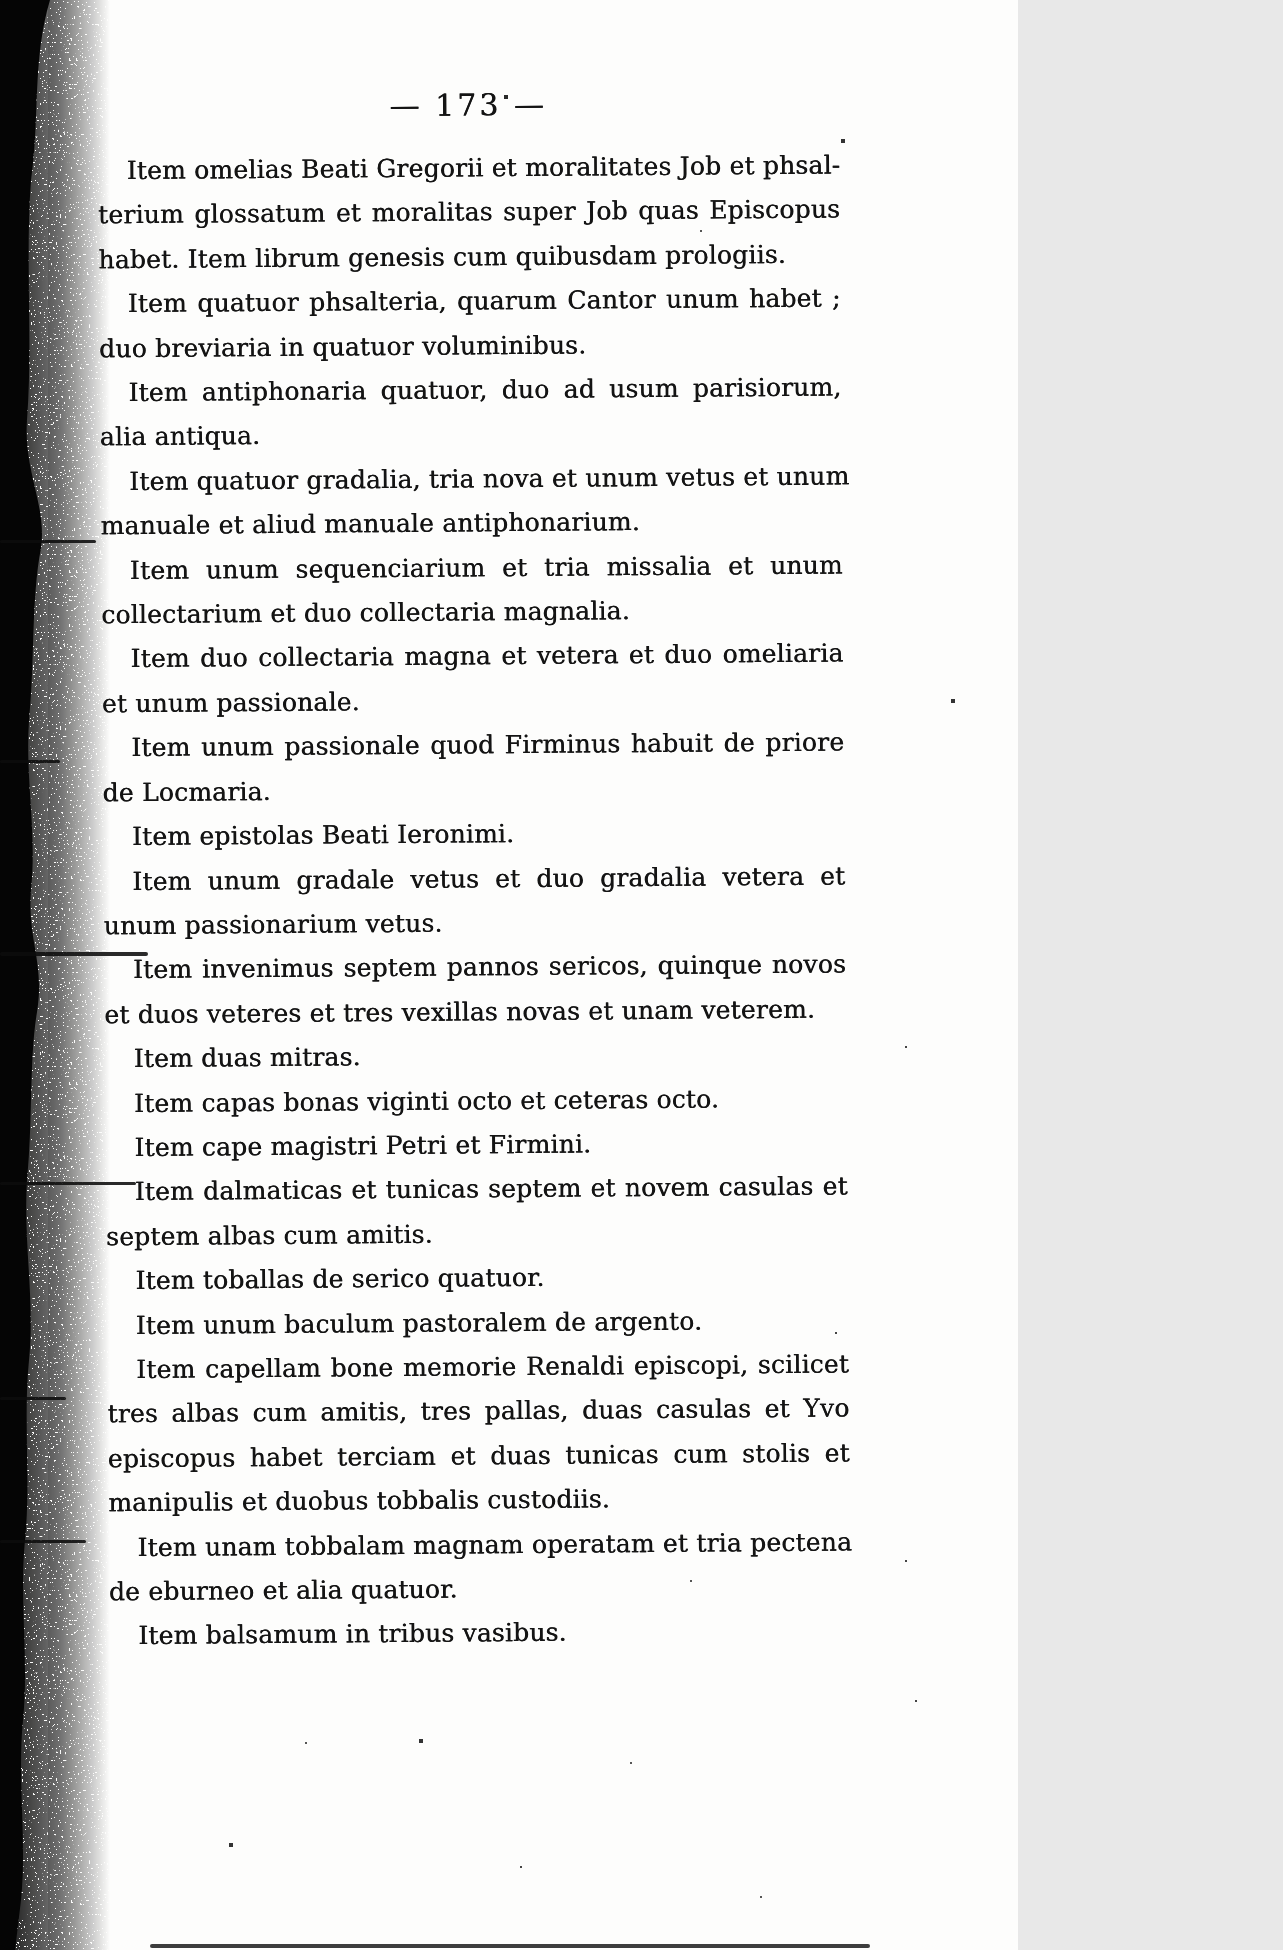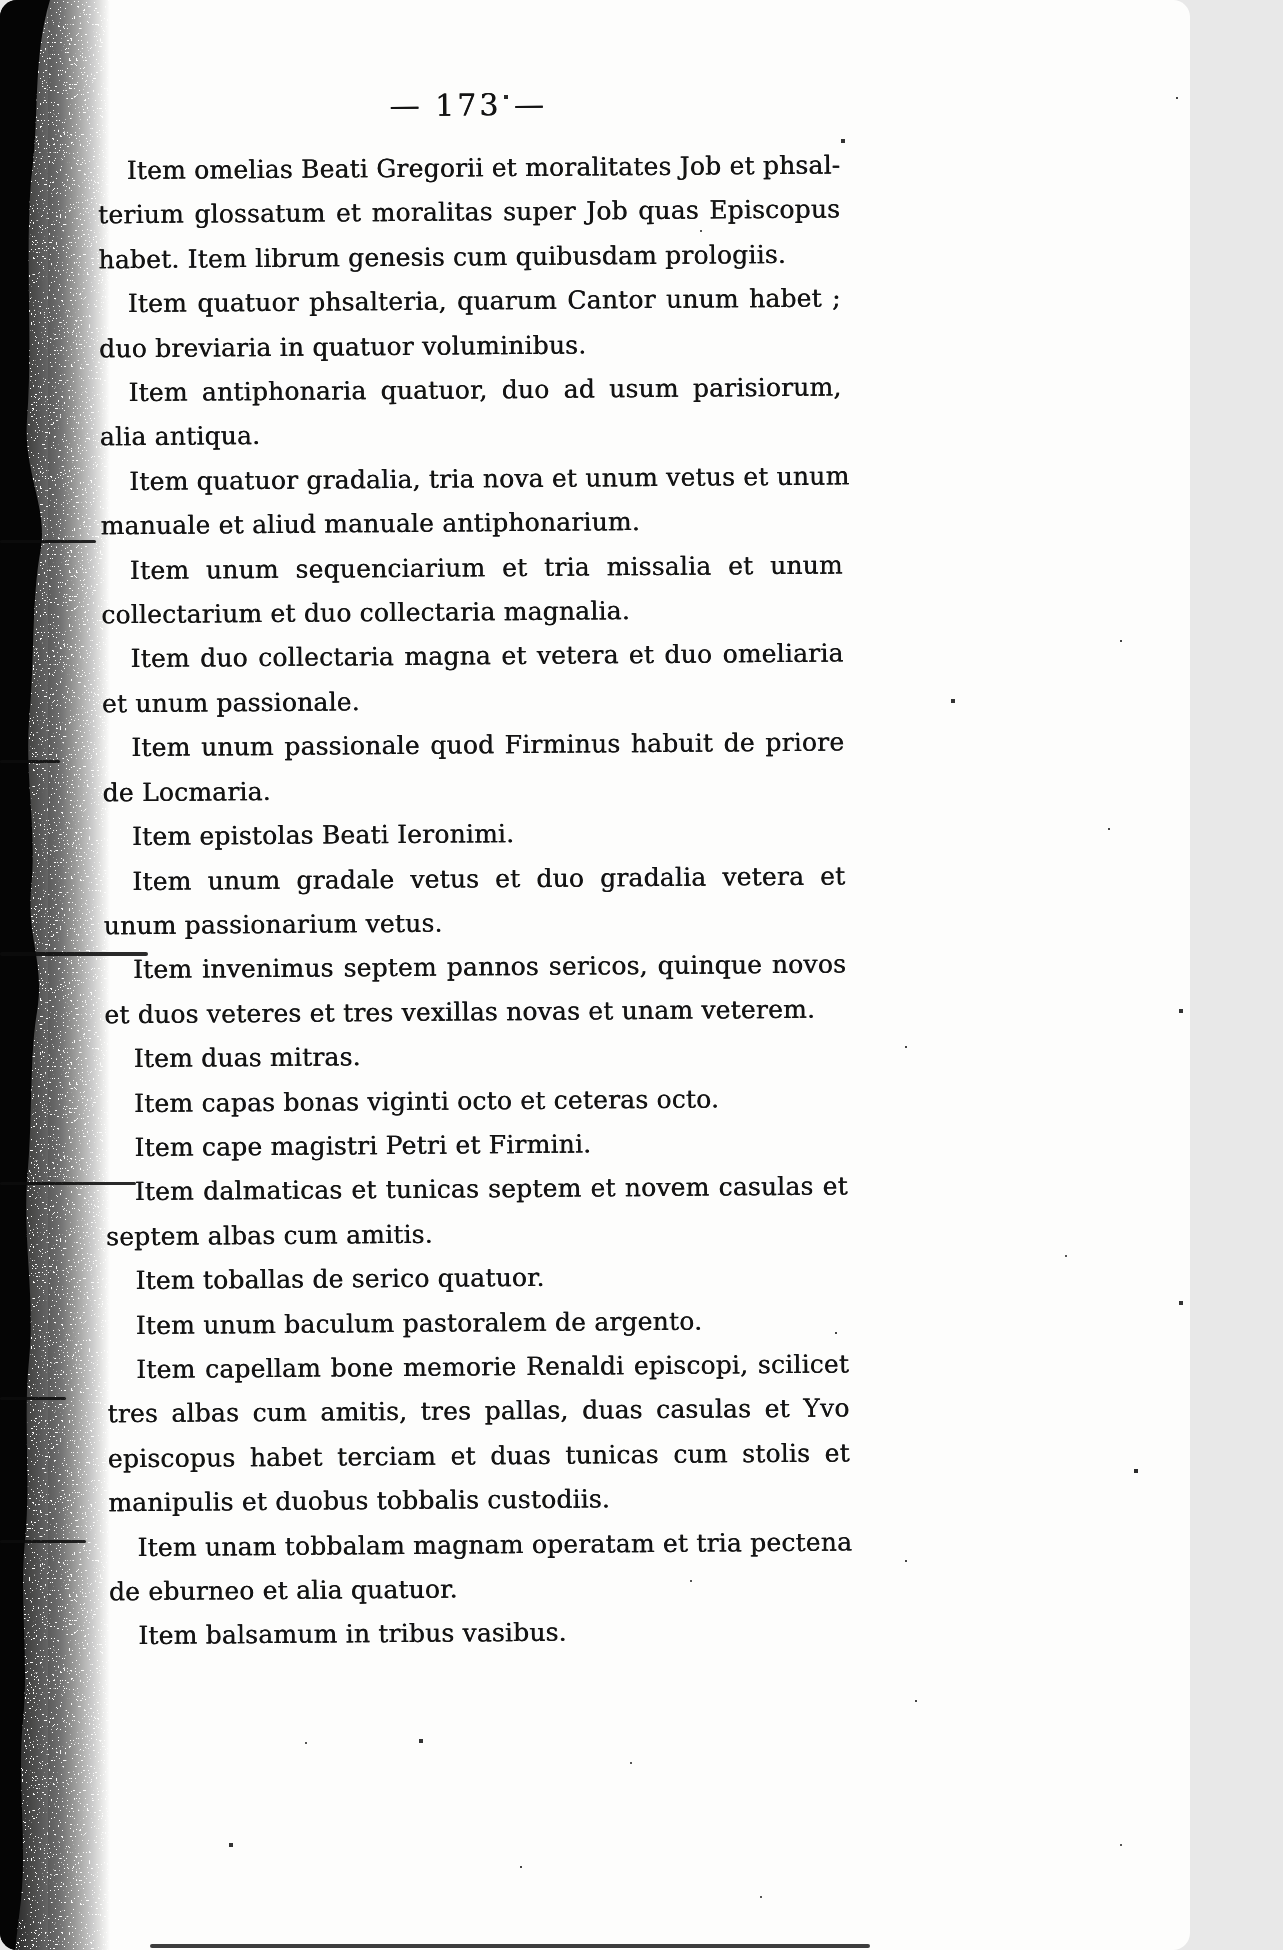--- a/index.html
+++ b/index.html
@@ -1,17 +1,17 @@
 <!DOCTYPE html>
 <html><head>
 <meta charset="utf-8">
 <style>
   html,body{margin:0;padding:0;}
   body{width:1283px;height:1950px;background:#e8e8e8;font-family:"DejaVu Serif","Liberation Serif",serif;}
-  .page{position:relative;width:1190px;height:1950px;background:#fdfdfc;overflow:hidden;border-radius:17px;}
+  .page{position:relative;width:1018px;height:1950px;background:#fdfdfc;overflow:hidden;}
 
   
   .content{position:absolute;left:97px;top:86px;width:742px;color:#141414;
            transform:rotate(-0.45deg);transform-origin:40% 0;}
   .page-number{font-size:30px;line-height:40px;text-align:center;letter-spacing:3px;
                margin-bottom:21px;text-shadow:0.4px 0 0 currentColor;}
   .paragraph{margin:0;}
   .line{font-size:25px;line-height:44.4px;white-space:nowrap;
         text-shadow:0.45px 0 0 currentColor;letter-spacing:0.2px;}
   .line.full{text-align:justify;text-align-last:justify;}

